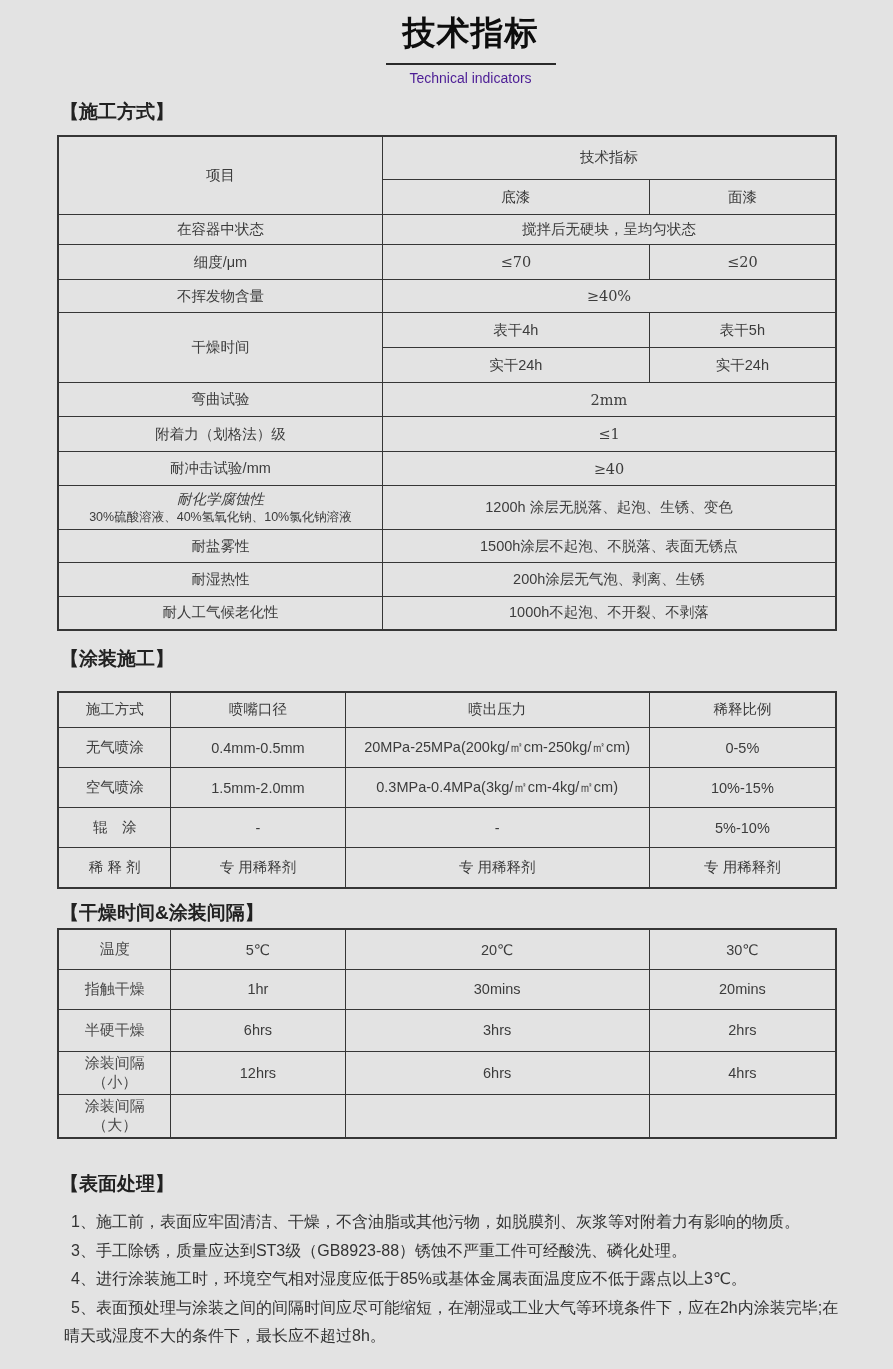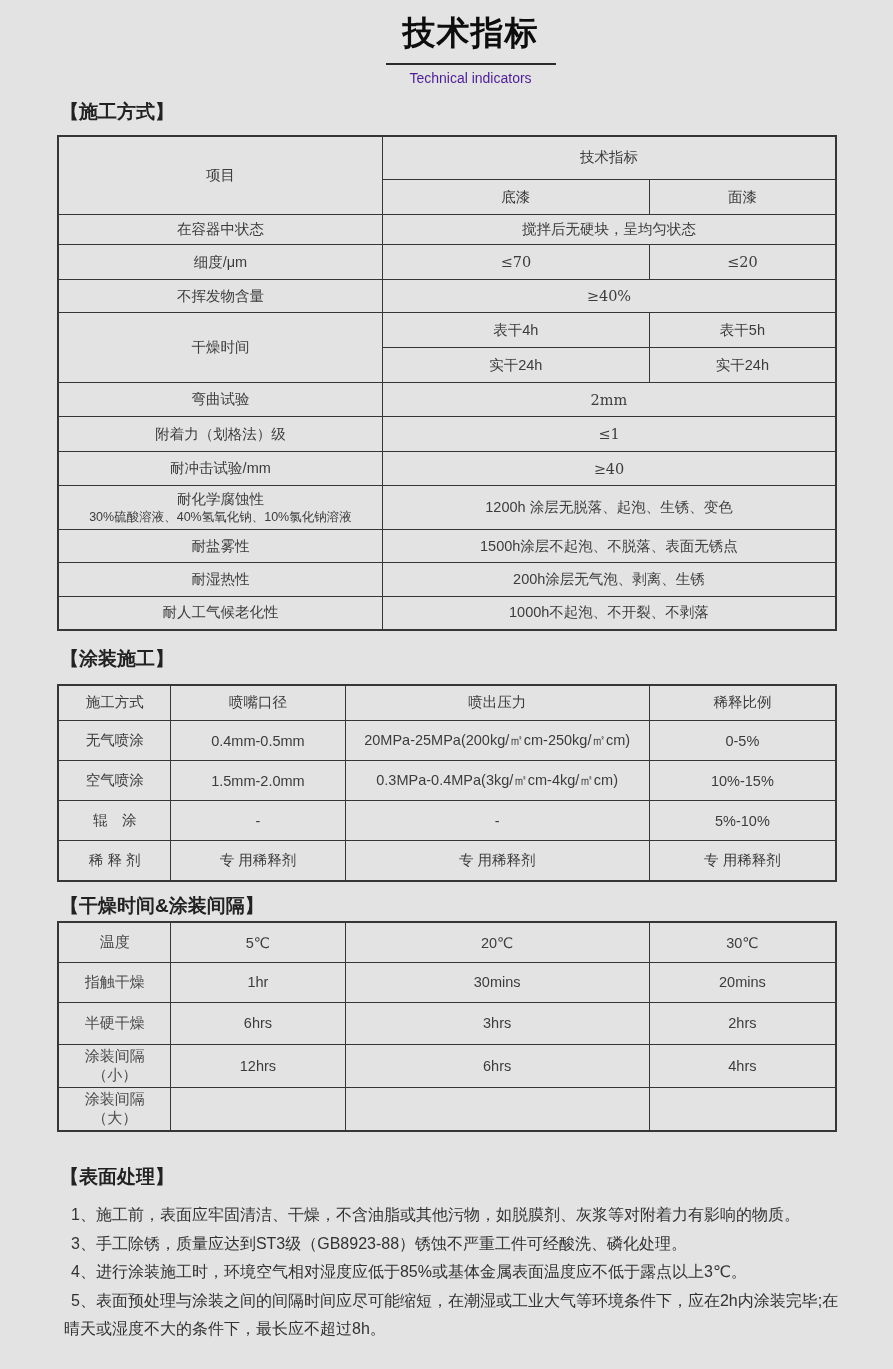--- a/index.html
+++ b/index.html
@@ -35,21 +35,21 @@
     font-size: 14px;
     color: #4c1d95;
   }
   .section-heading {
     margin: 15px 0 11px 60px;
     font-size: 19px;
     font-weight: 600;
     color: #222;
     line-height: 1.2;
   }
-  .section-heading.sh2 { margin-top: 17px; margin-bottom: 13px; }
+  .section-heading.sh2 { margin-top: 17px; margin-bottom: 20px; }
   .section-heading.sh3 { margin-top: 13px; margin-bottom: 4px; }
   .section-heading.sh4 { margin-top: 34px; margin-bottom: 12px; }
   table.t {
     border-collapse: collapse;
     table-layout: fixed;
     width: 780px;
     margin-left: 57px;
     border: 2px solid #363636;
   }
   table.t td {
@@ -71,21 +71,21 @@
   .h44 { height: 44px; }
   .h40 { height: 40px; }
   .h42 { height: 42px; }
   .h36 { height: 36px; padding-left: 12px; }
   .h35 { height: 35px; }
   .h34 { height: 34px; }
   .h33 { height: 33px; }
   .h30 { height: 30px; }
   .serif { font-family: "DejaVu Serif", "Liberation Serif", serif; }
   .small-line { font-size: 12.5px; line-height: 1.35; white-space: nowrap; }
-  .first-line { line-height: 1.35; }
+  .first-line { line-height: 1.35; font-style: italic; }
   .t3 td { color: #4f4f4f; font-size: 16px; }
   .t3 td.rowlab { font-size: 15px; color: #4a4a4a; }
   .notes {
     margin: 0 0 0 64px;
     width: 784px;
   }
   .notes p {
     margin: 0;
     font-size: 16px;
     line-height: 28.5px;

